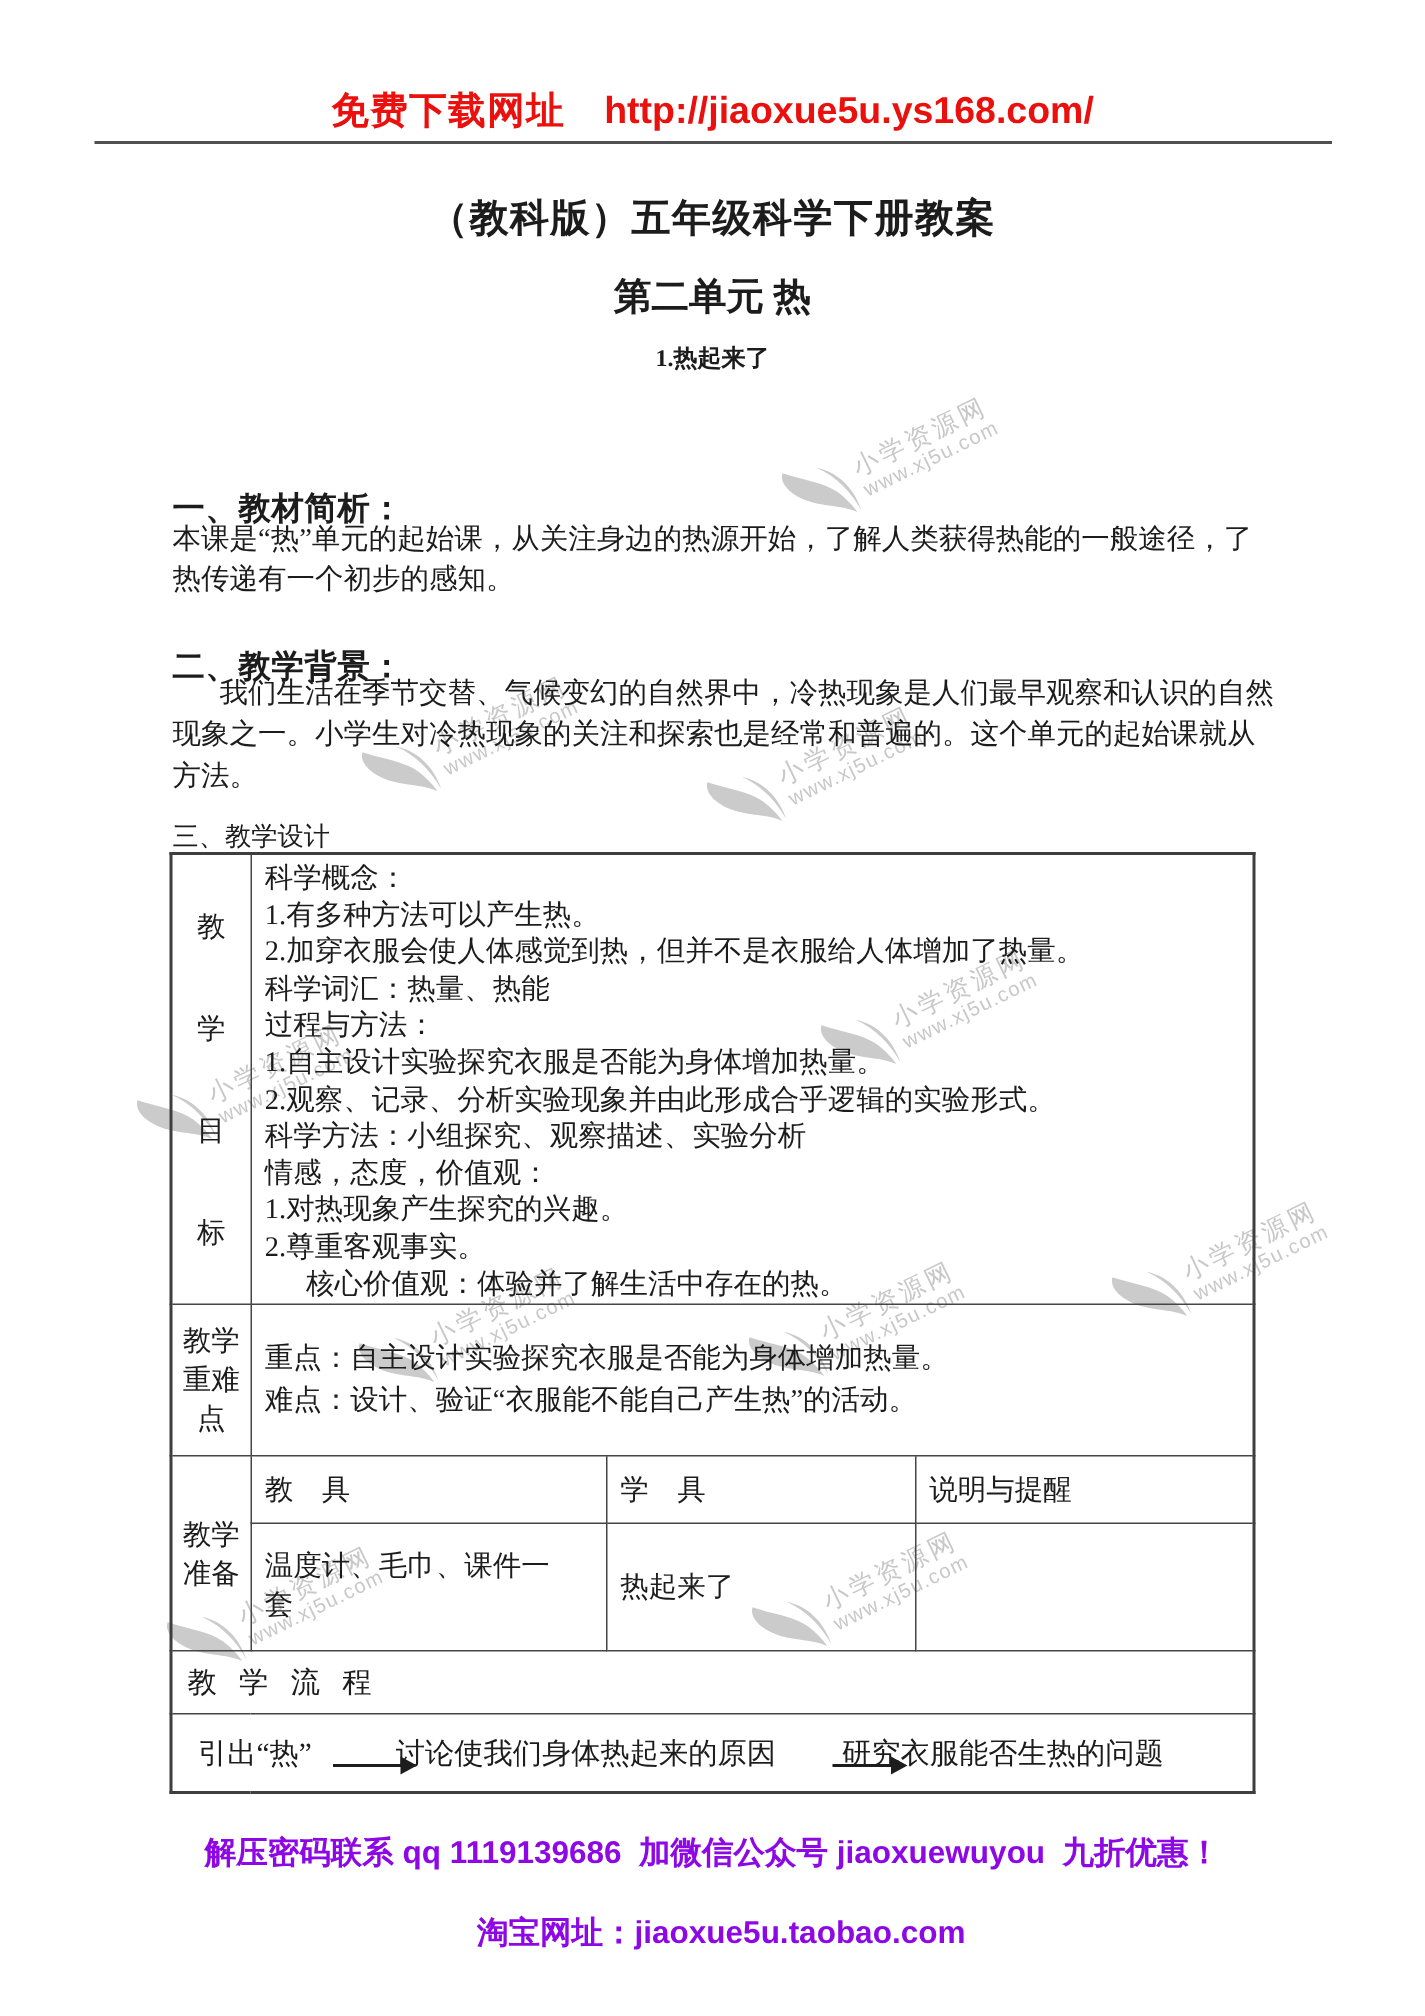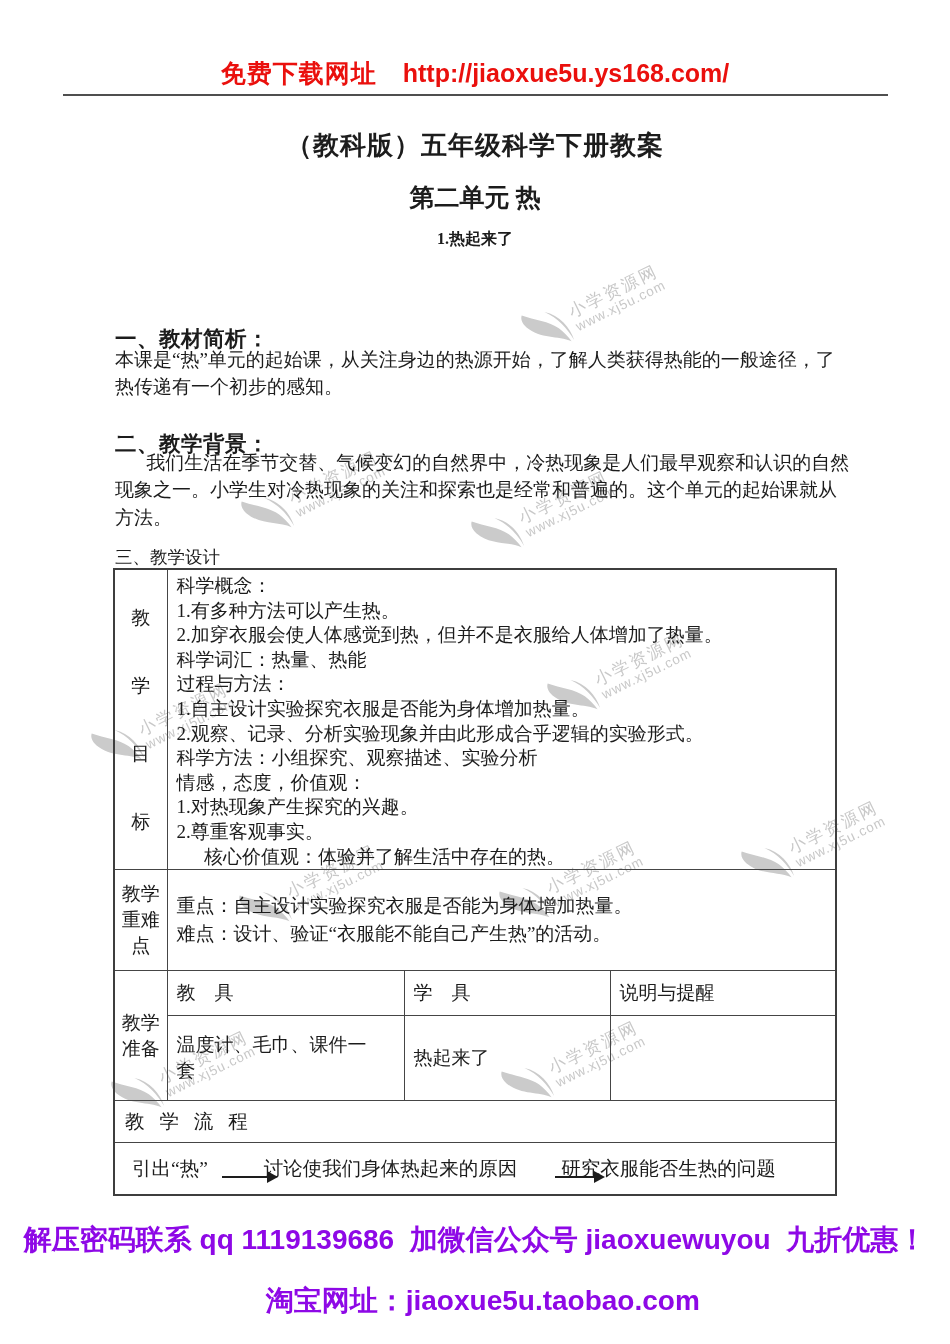--- a/index.html
+++ b/index.html
@@ -66,21 +66,21 @@
   .flow-arrow::after {
     content:''; position:absolute; right:-10px; top:-5.5px; width:0; height:0;
     border-left:11px solid #1d1d1d; border-top:6px solid transparent; border-bottom:6px solid transparent;
   }
   .arrow-1 { width:46px; margin-left:14px; margin-right:-4px; }
   .arrow-2 { width:40px; margin-left:38px; margin-right:-34px; }
 
   
   .footer-line {
     font-family:"Liberation Sans","DejaVu Sans",sans-serif;
-    font-weight:bold; color:#8e08e6; font-size:28px; white-space:pre-wrap;
+    font-weight:bold; color:#8e08e6; font-size:21px; white-space:pre-wrap;
   }
   .f1 { top:1221px; }
   .f2 { top:1250px; }
 
   
   .wm {
     position:absolute; z-index:1; display:flex; align-items:flex-end; gap:3px;
     transform:rotate(-26deg); color:#c8c8c8; pointer-events:none;
   }
   .wm svg { width:46px; height:48px; fill:#cbcbcb; flex:none; }

